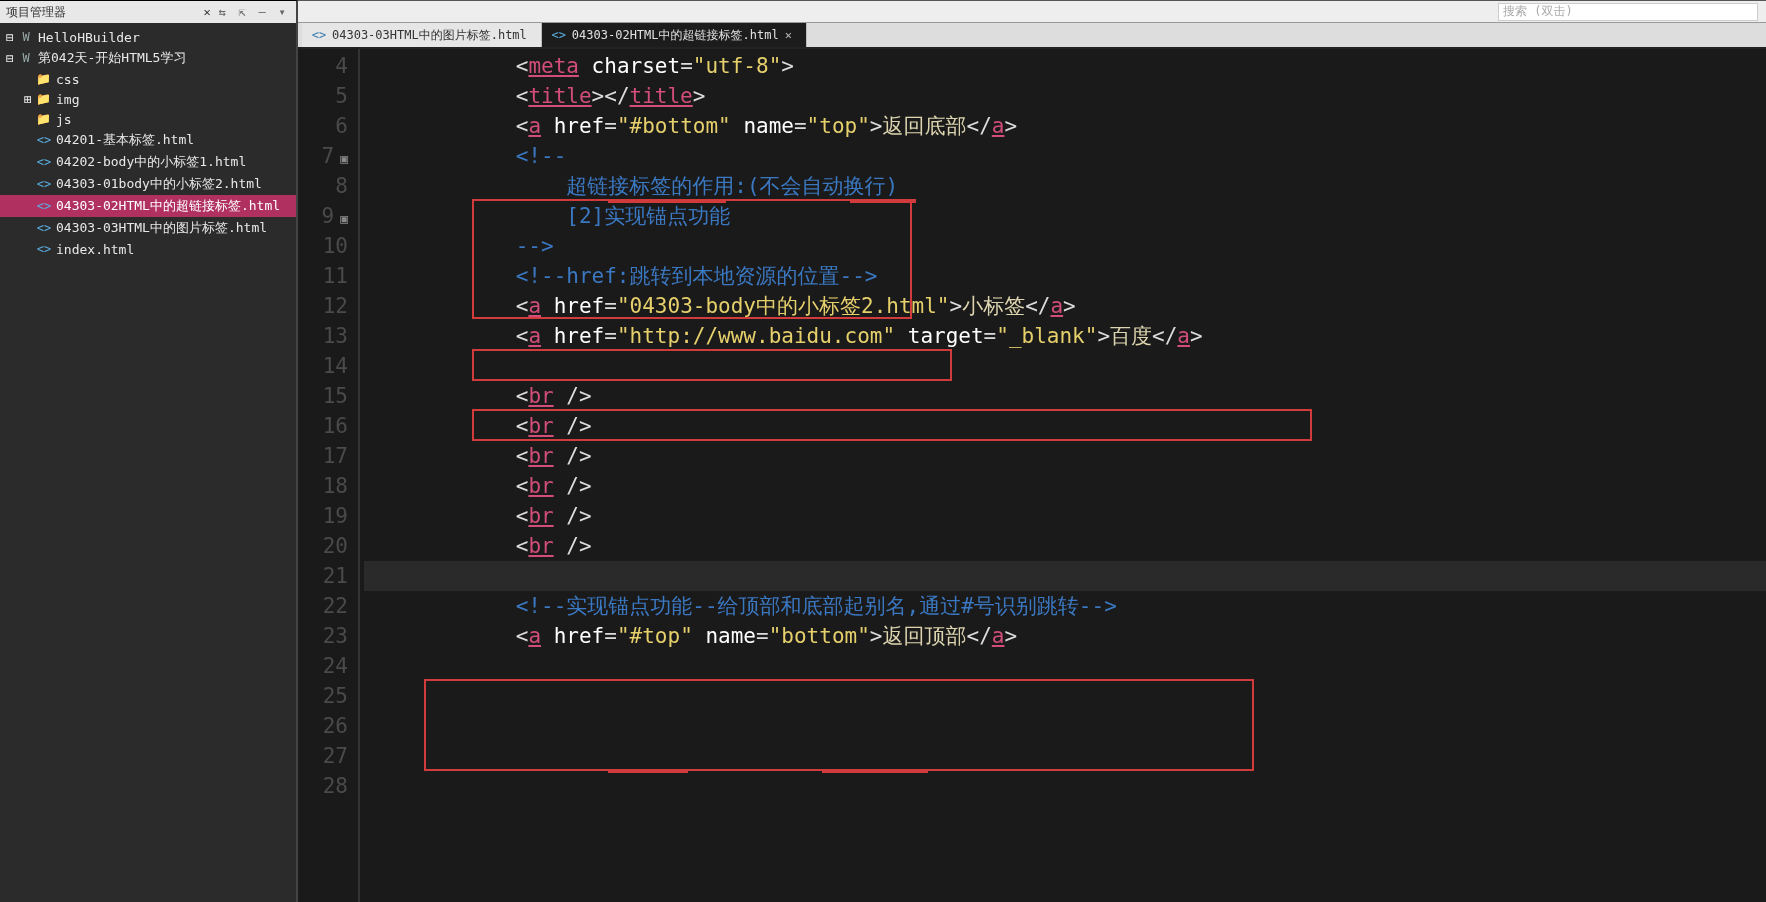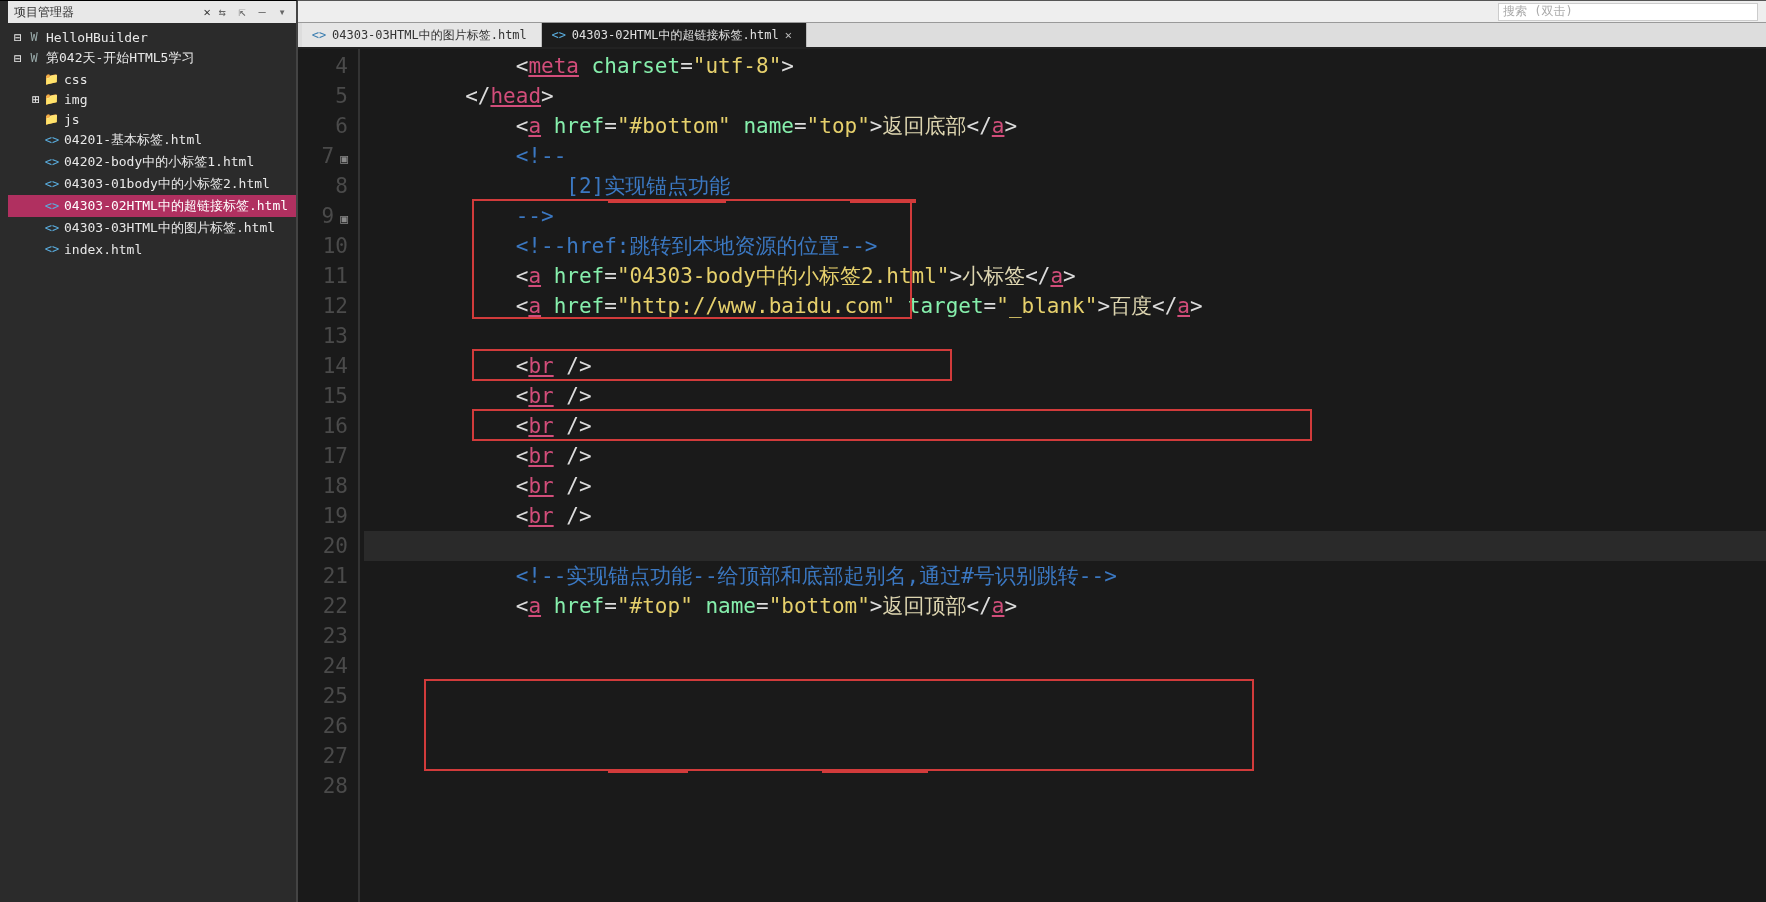--- a/index.html
+++ b/index.html
@@ -18,21 +18,20 @@
   .app-row { display: flex; flex: 1; overflow: hidden; }
 
   
   .sidebar {
     width: 298px;
     background: #2b2b2b;
     display: flex;
     flex-direction: column;
     border-right: 2px solid #444;
     border-top: 1px solid #000;
-    padding-left: 8px;
   }
   .sidebar-header {
     display: flex;
     align-items: center;
     padding: 2px 6px;
     background: #e8e8e8;
     color: #333;
     font-size: 12px;
     height: 22px;
   }
@@ -179,21 +178,21 @@
   .code-line {
     height: 30px;
     white-space: pre;
     position: relative;
   }
   .code-line.current { background: #2a2a2a; }
 
   .c-bracket { color: #dcdcdc; }
   .c-punct   { color: #dcdcdc; }
   .c-tag     { color: #d24d7a; text-decoration: underline; }
-  .c-attr    { color: #86efac; }
+  .c-attr    { color: #ffffff; }
   .c-eq      { color: #dcdcdc; }
   .c-str     { color: #e6d06c; }
   .c-text    { color: #ddd5b0; }
   .c-comment { color: #3b78c2; }
 
   
   .redbox {
     position: absolute;
     border: 2px solid #d23b3b;
     pointer-events: none;
@@ -322,23 +321,24 @@
           <div class="gutter-line">22</div>
           <div class="gutter-line">23</div>
           <div class="gutter-line">24</div>
           <div class="gutter-line">25</div>
           <div class="gutter-line">26</div>
           <div class="gutter-line">27</div>
           <div class="gutter-line">28</div>
         </div>
       <div class="code" id="code">
           <div class="code-line">            <span class="c-bracket">&lt;</span><span class="c-tag">meta</span> <span class="c-attr">charset</span><span class="c-eq">=</span><span class="c-str">"utf-8"</span><span class="c-bracket">&gt;</span></div>
-          <div class="code-line">        <span class="c-bracket">&lt;/</span><span class="c-tag">head</span><span class="c-bracket">&gt;</span></div>
+          <div class="code-line">            <span class="c-bracket">&lt;</span><span class="c-tag">title</span><span class="c-bracket">&gt;</span><span class="c-bracket">&lt;/</span><span class="c-tag">title</span><span class="c-bracket">&gt;</span></div>
           <div class="code-line">            <span class="c-bracket">&lt;</span><span class="c-tag">a</span> <span class="c-attr">href</span><span class="c-eq">=</span><span class="c-str">"#bottom"</span> <span class="c-attr">name</span><span class="c-eq">=</span><span class="c-str">"top"</span><span class="c-bracket">&gt;</span><span class="c-text">返回底部</span><span class="c-bracket">&lt;/</span><span class="c-tag">a</span><span class="c-bracket">&gt;</span></div>
           <div class="code-line">            <span class="c-comment">&lt;!--</span></div>
+          <div class="code-line">                <span class="c-comment">超链接标签的作用:(不会自动换行)</span></div>
           <div class="code-line">                <span class="c-comment">[2]实现锚点功能</span></div>
           <div class="code-line">            <span class="c-comment">--&gt;</span></div>
           <div class="code-line">            <span class="c-comment">&lt;!--href:跳转到本地资源的位置--&gt;</span></div>
           <div class="code-line">            <span class="c-bracket">&lt;</span><span class="c-tag">a</span> <span class="c-attr">href</span><span class="c-eq">=</span><span class="c-str">"04303-body中的小标签2.html"</span><span class="c-bracket">&gt;</span><span class="c-text">小标签</span><span class="c-bracket">&lt;/</span><span class="c-tag">a</span><span class="c-bracket">&gt;</span></div>
           <div class="code-line">            <span class="c-bracket">&lt;</span><span class="c-tag">a</span> <span class="c-attr">href</span><span class="c-eq">=</span><span class="c-str">"http://www.baidu.com"</span> <span class="c-attr">target</span><span class="c-eq">=</span><span class="c-str">"_blank"</span><span class="c-bracket">&gt;</span><span class="c-text">百度</span><span class="c-bracket">&lt;/</span><span class="c-tag">a</span><span class="c-bracket">&gt;</span></div>
           <div class="code-line">            </div>
           <div class="code-line">            <span class="c-bracket">&lt;</span><span class="c-tag">br</span> <span class="c-punct">/</span><span class="c-bracket">&gt;</span></div>
           <div class="code-line">            <span class="c-bracket">&lt;</span><span class="c-tag">br</span> <span class="c-punct">/</span><span class="c-bracket">&gt;</span></div>
           <div class="code-line">            <span class="c-bracket">&lt;</span><span class="c-tag">br</span> <span class="c-punct">/</span><span class="c-bracket">&gt;</span></div>
           <div class="code-line">            <span class="c-bracket">&lt;</span><span class="c-tag">br</span> <span class="c-punct">/</span><span class="c-bracket">&gt;</span></div>

